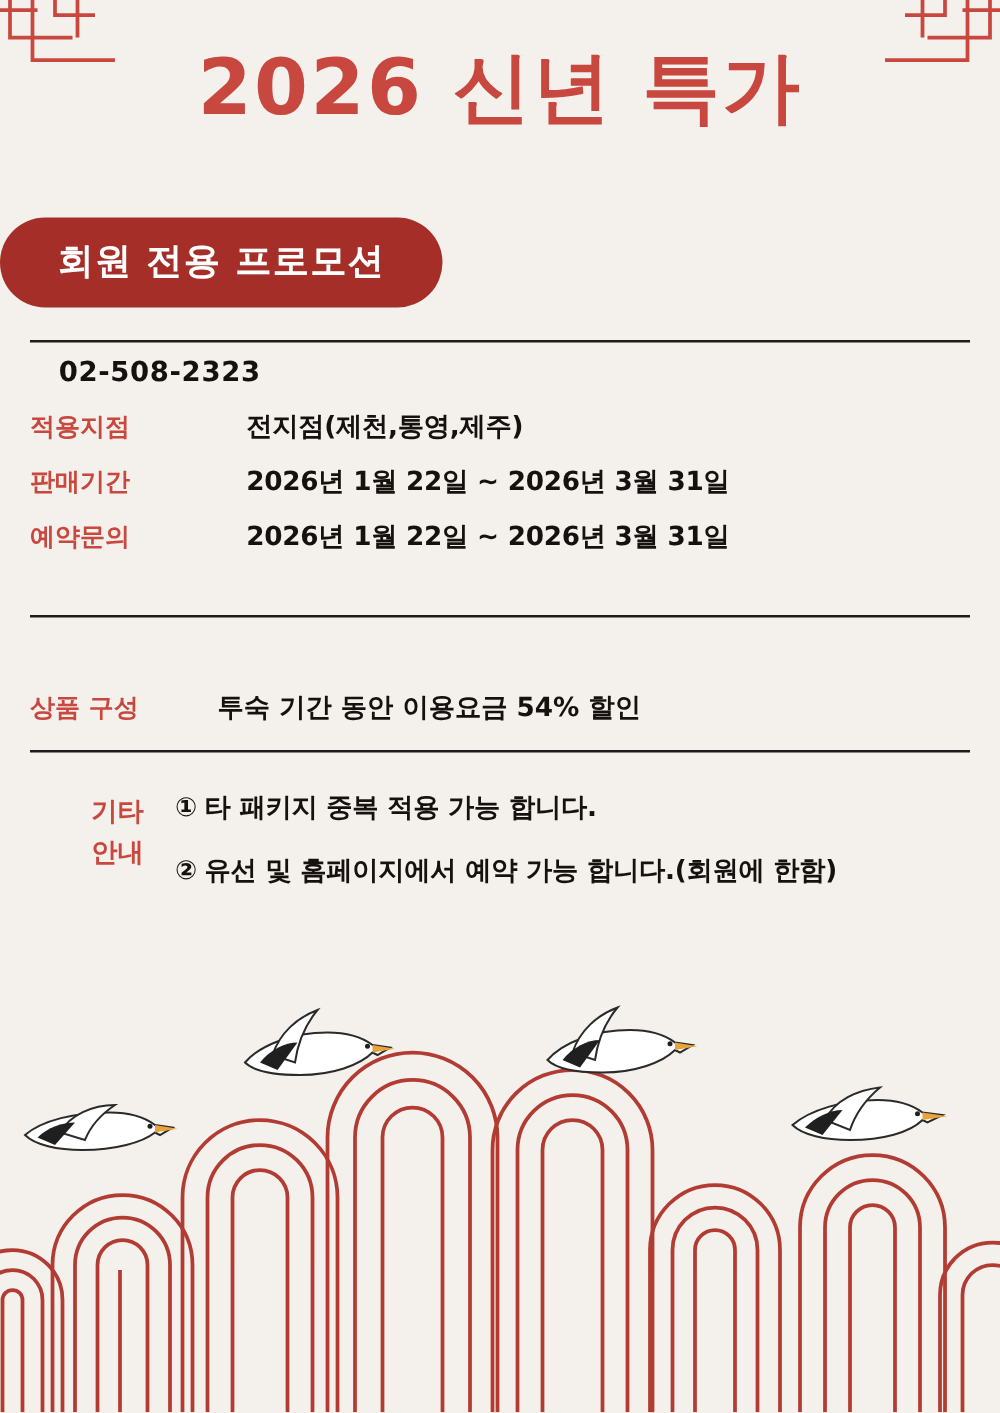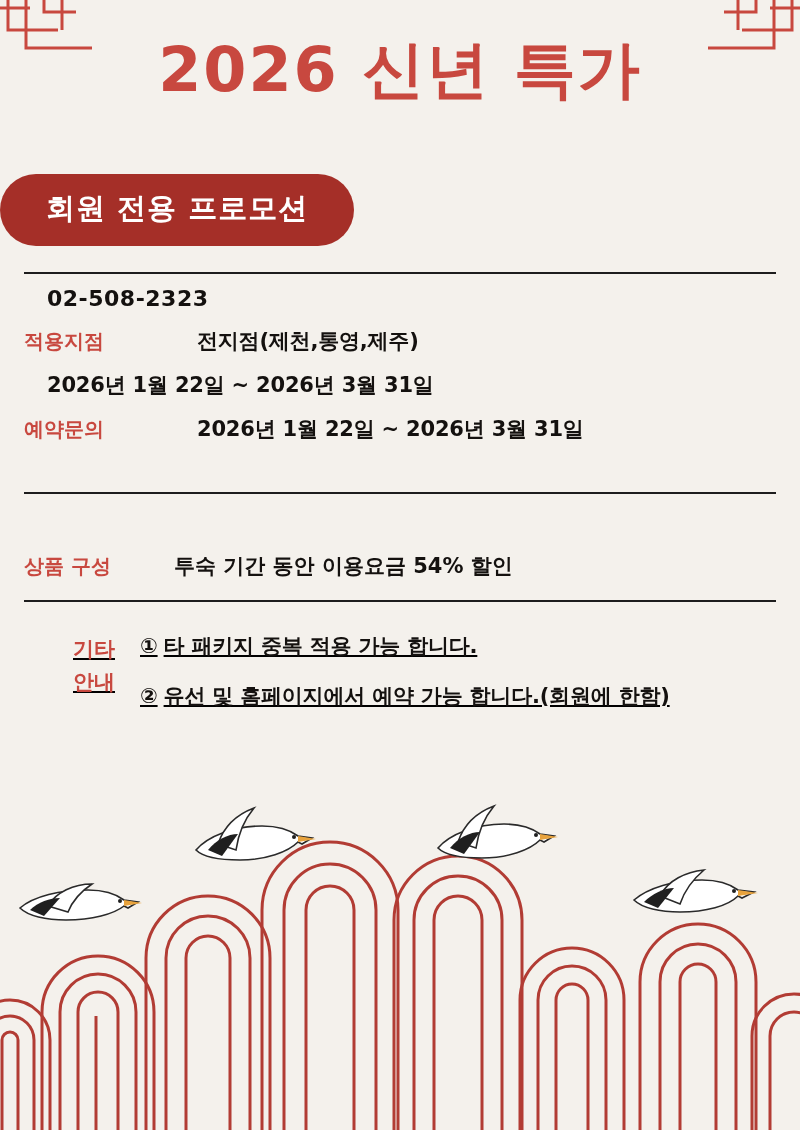--- a/index.html
+++ b/index.html
@@ -137,21 +137,20 @@
   }
 
   
   .notes {
     position: absolute;
     left: 48px;
     top: 632px;
     width: 740px;
     display: flex;
     align-items: flex-start;
-    text-decoration: underline;
   }
   .notes-label {
     width: 92px;
     flex: 0 0 92px;
     color: #c8483f;
     font-weight: bold;
     font-size: 21px;
     line-height: 1.55;
     font-family: "DejaVu Sans", sans-serif;
     text-align: center;
@@ -216,20 +215,21 @@
 
   <div class="info-table">
     <div class="info-row">
       <div class="info-value phone">02-508-2323</div>
     </div>
     <div class="info-row">
       <div class="info-label">적용지점</div>
       <div class="info-value">전지점(제천,통영,제주)</div>
     </div>
     <div class="info-row">
+      <div class="info-label">판매기간</div>
       <div class="info-value">2026년 1월 22일 ~ 2026년 3월 31일</div>
     </div>
     <div class="info-row">
       <div class="info-label">예약문의</div>
       <div class="info-value">2026년 1월 22일 ~ 2026년 3월 31일</div>
     </div>
   </div>
 
   <div class="package">
     <div class="package-label">상품 구성</div>

